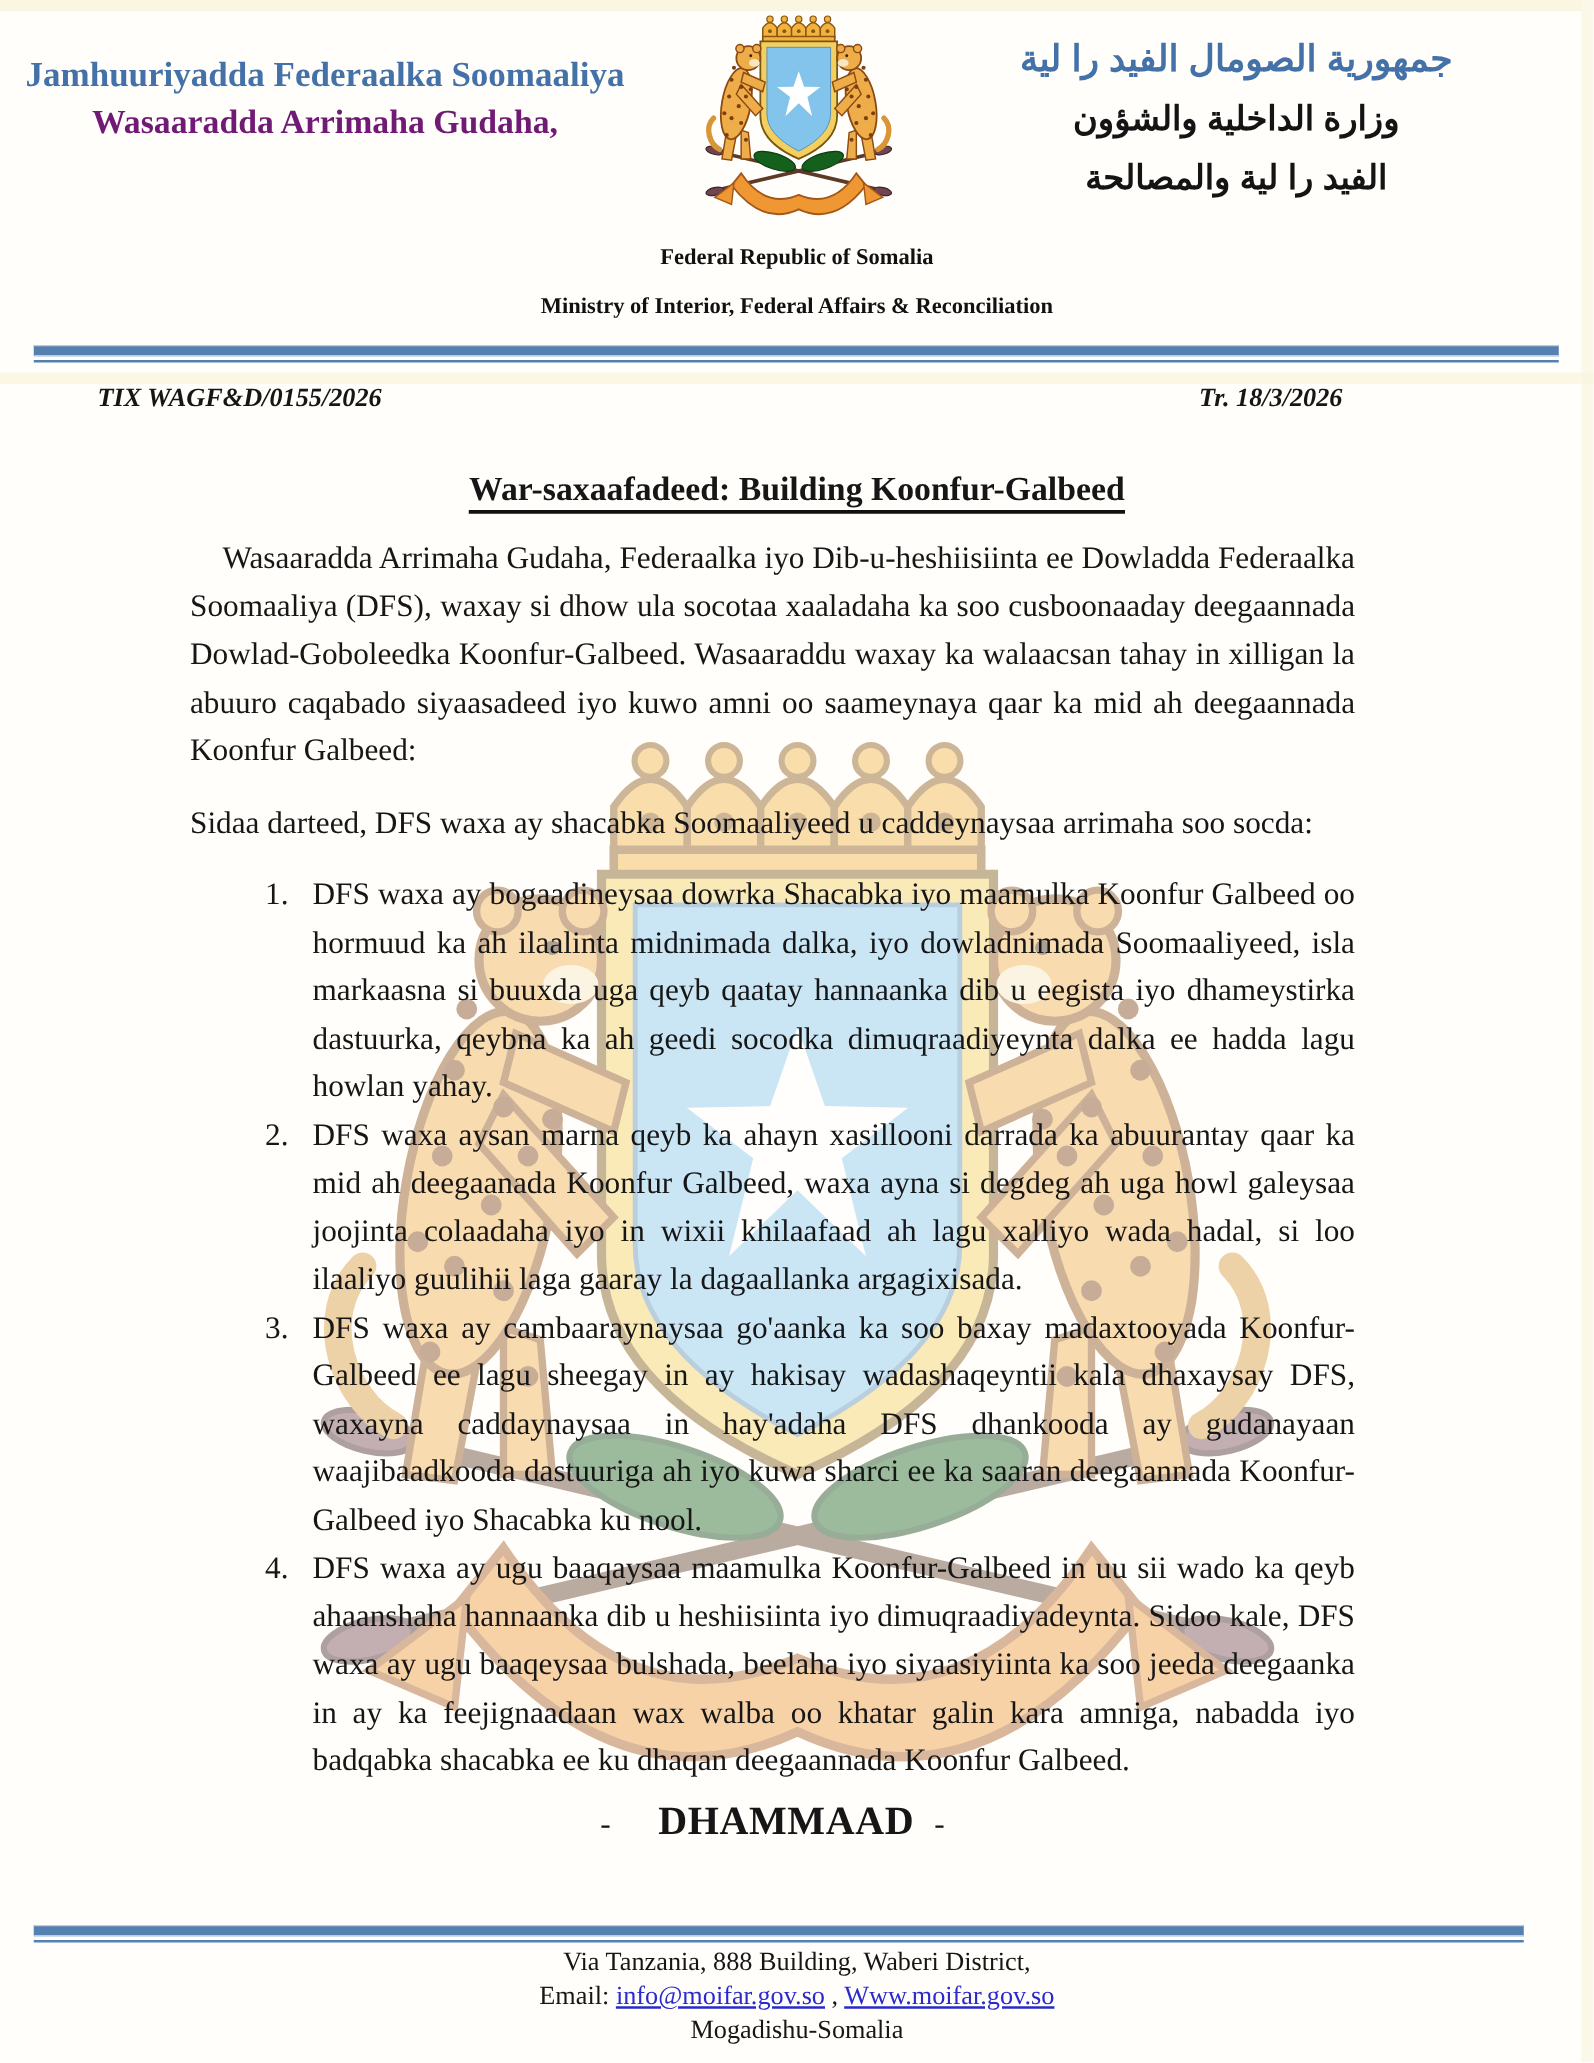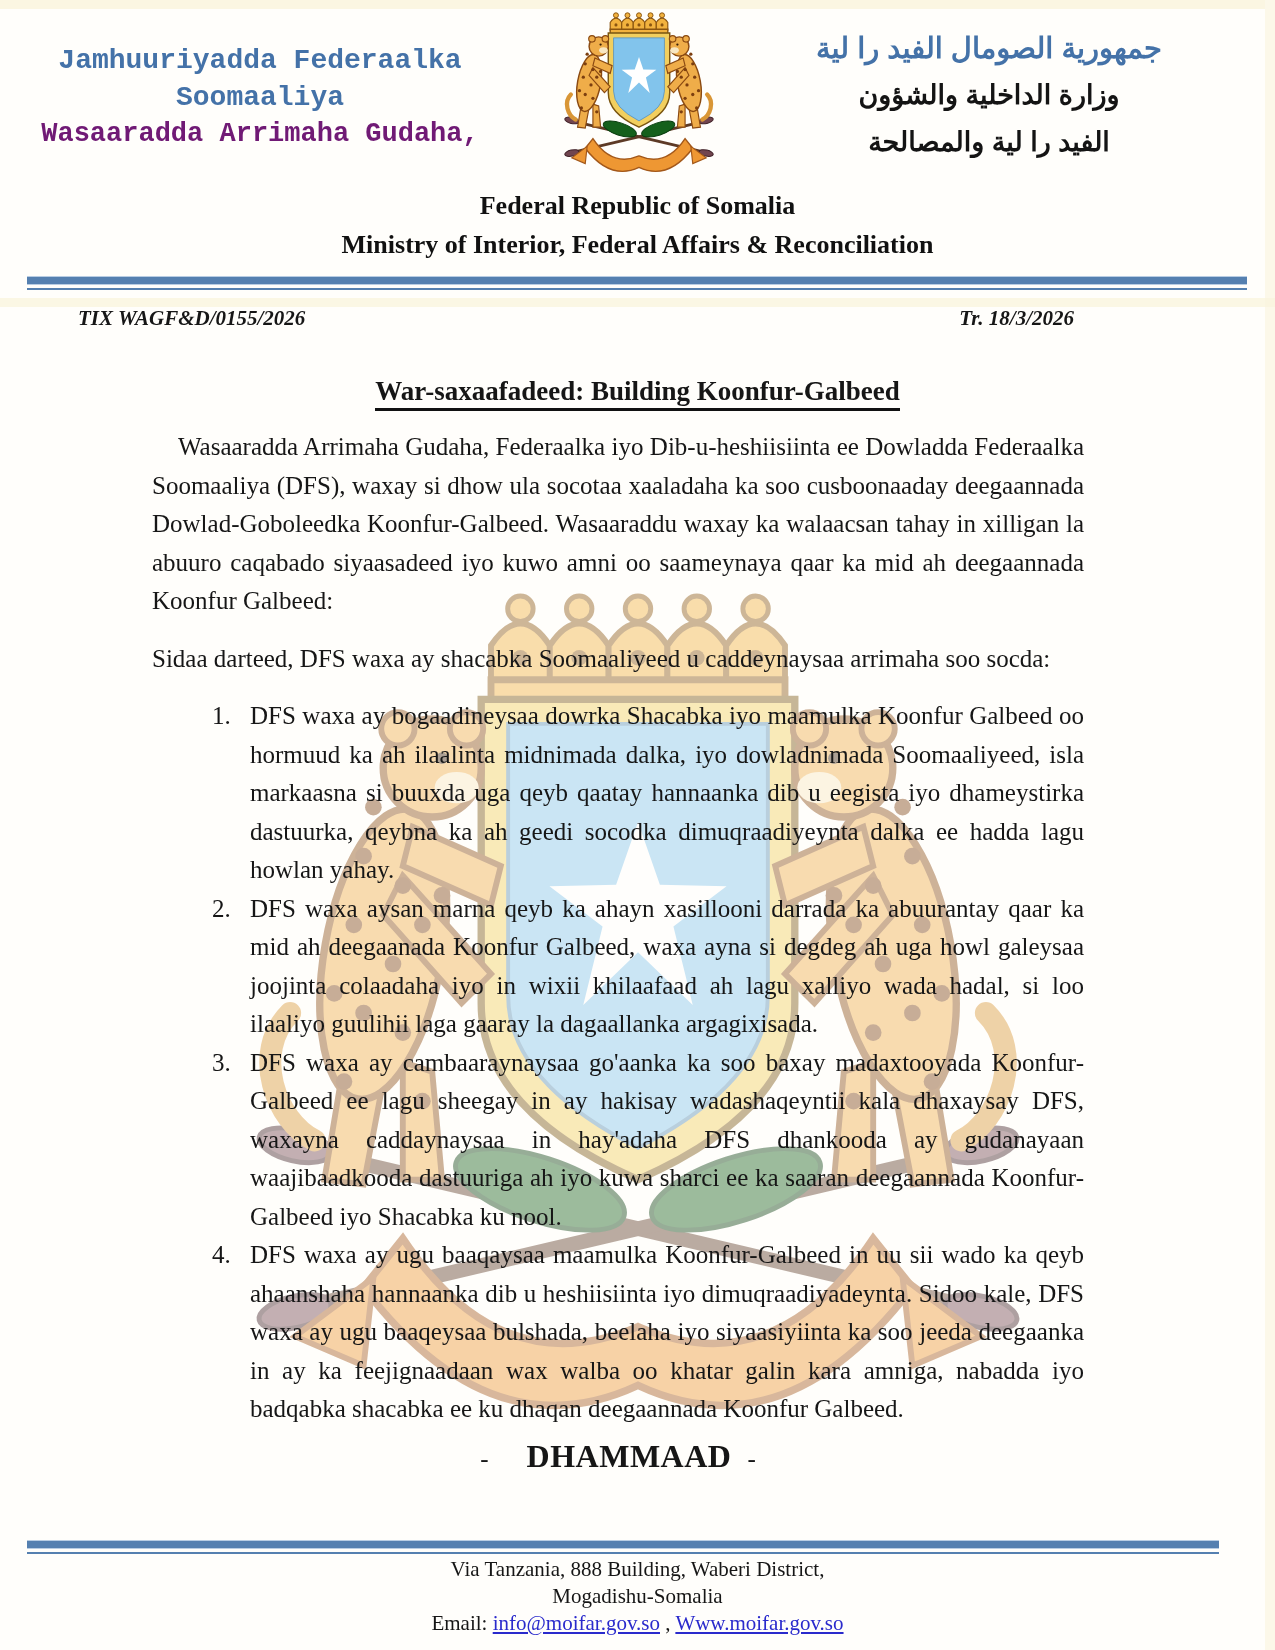--- a/index.html
+++ b/index.html
@@ -3,33 +3,33 @@
 <meta charset="utf-8">
 <style>
   html,body{margin:0;padding:0;background:#ffffff;}
   .page{position:relative;width:1275px;height:1650px;background:#fffefb;
         font-family:"Liberation Serif",serif;color:#161616;overflow:hidden;}
   .edge-top{position:absolute;top:0;left:0;right:0;height:9px;background:#fbf6e2;}
   .edge-right{position:absolute;top:0;right:0;bottom:0;width:10px;background:#fcf8e9;}
   .band-under-divider{position:absolute;top:298px;left:0;right:0;height:9px;background:#faf4dc;opacity:.75;}
 
   
-  .org-somali{position:absolute;left:18px;top:42px;width:484px;text-align:center;font-weight:bold;font-family:Liberation Mono, monospace;}
+  .org-somali{position:absolute;left:18px;top:42px;width:484px;text-align:center;font-weight:bold;}
   .org-somali .l1{color:#4472a8;font-size:28px;line-height:37px;}
   .org-somali .l2,.org-somali .l3{color:#701a75;font-size:27px;line-height:37px;}
 
   .emblem{position:absolute;left:543px;top:8px;width:192px;height:173px;}
 
   .org-arabic{position:absolute;left:758px;top:24px;width:462px;text-align:center;direction:rtl;
               font-family:Liberation Sans, sans-serif;font-weight:bold;}
   .org-arabic .l1{color:#4472a8;font-size:29px;line-height:48px;}
   .org-arabic .l2,.org-arabic .l3{color:#141414;font-size:27px;line-height:47px;}
 
   .org-english{position:absolute;left:0;right:0;top:186px;text-align:center;font-weight:bold;
-               font-size:26px;line-height:39px;color:#111;}
+               font-size:18px;line-height:39px;color:#111;}
 
   .divider{position:absolute;left:27px;right:28px;}
   .divider .bar{height:7px;background:#5580b0;border-top:1px solid #b9cde3;border-bottom:1px solid #b9cde3;}
   .divider .thin{height:2px;background:#5580b0;margin-top:3px;}
   .divider.hdr{top:276px;}
   .divider.ftr{top:1540px;right:56px;}
 
   
   .ref-row{position:absolute;left:78px;top:306px;width:996px;display:flex;
            justify-content:space-between;font-weight:bold;font-style:italic;font-size:21px;}
@@ -200,21 +200,21 @@
     </div>
   </div>
 
   <div class="divider ftr">
     <div class="bar"></div>
     <div class="thin"></div>
   </div>
 
   <div class="footer">
     <div>Via Tanzania, 888 Building, Waberi District,</div>
-    <div>Mogadishu-Somalia</div>
     <div>
       <span>Email:</span>
       <a>info@moifar.gov.so</a>
       <span>,</span>
       <a>Www.moifar.gov.so</a>
     </div>
+    <div>Mogadishu-Somalia</div>
   </div>
 </div>
 
 </body></html>

